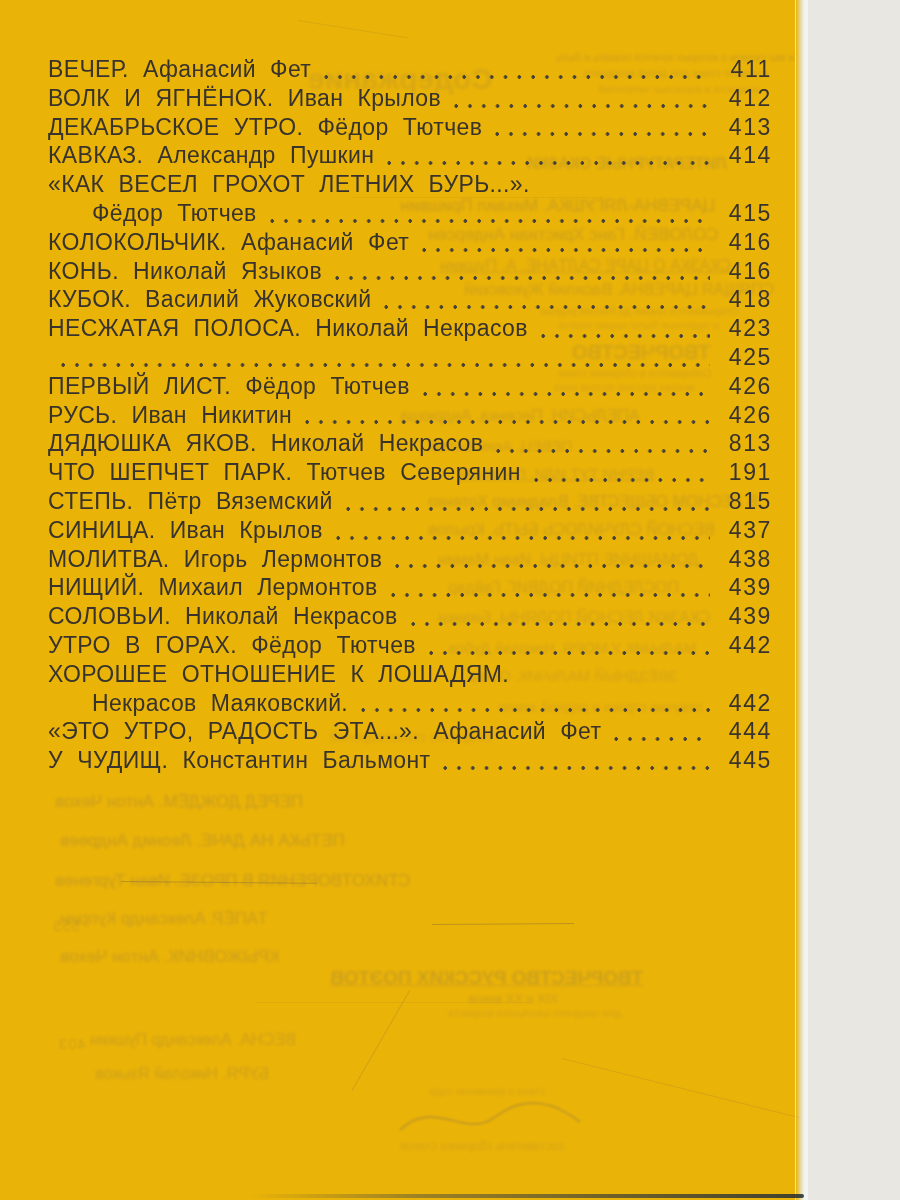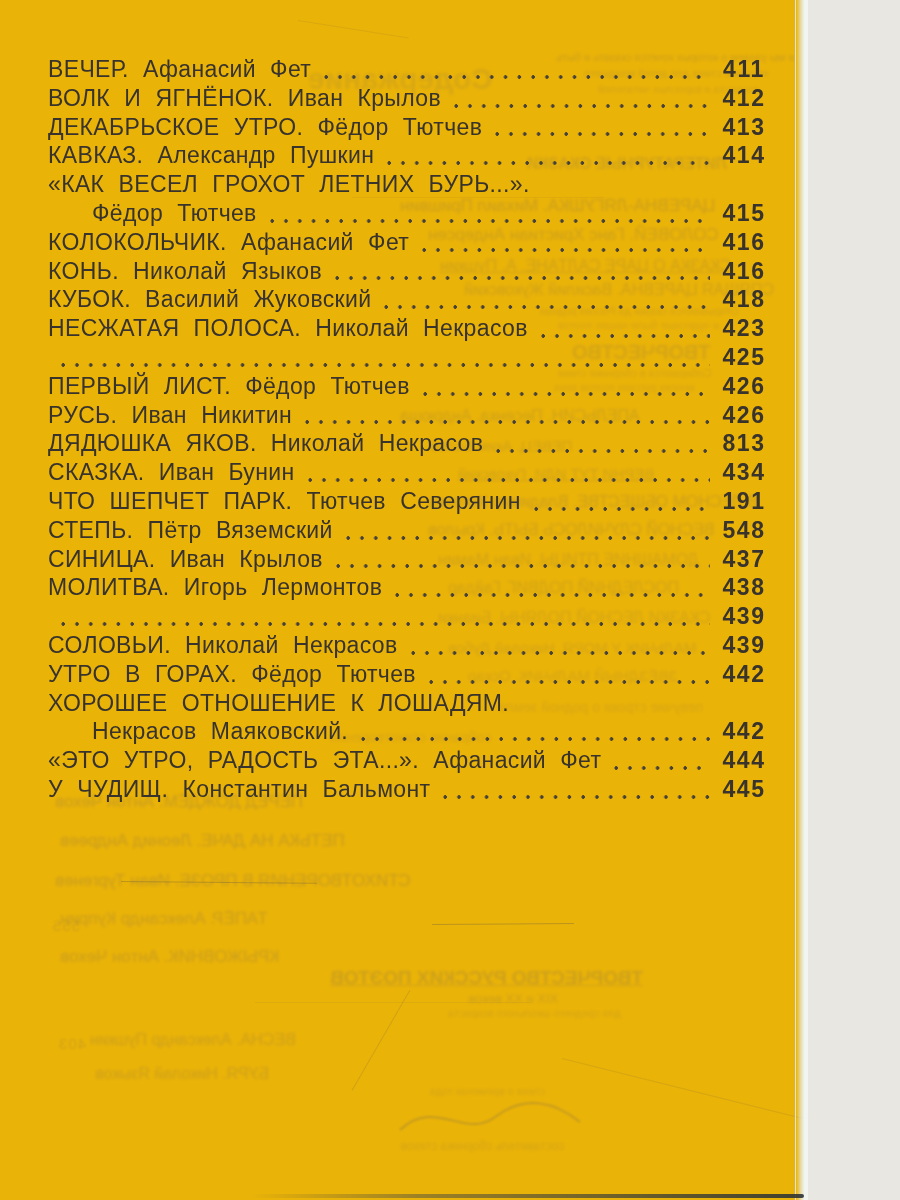--- a/index.html
+++ b/index.html
@@ -18,21 +18,21 @@
   .toc{position:absolute;left:48px;top:56px;width:724px;color:#38332c;z-index:3;}
   .row{display:flex;align-items:baseline;height:28.8px;font-size:23px;
        letter-spacing:.35px;word-spacing:7.5px;white-space:nowrap;}
   .row.indent{padding-left:44px;}
   .row .t{flex:none;}
   .row .leader{
     flex:1 1 auto;height:6px;align-self:flex-end;margin:0 6px 5px 13px;
     background-image:radial-gradient(circle at 2.2px 3px, #454039 1.55px, rgba(0,0,0,0) 2px);
     background-size:13.8px 6px;background-repeat:repeat-x;background-position:left bottom;
   }
-  .row .pg{flex:none;min-width:56px;text-align:center;letter-spacing:1.6px;font-weight:bold;}
+  .row .pg{flex:none;min-width:56px;text-align:right;letter-spacing:1.6px;}
   
   .ghosts{position:absolute;inset:0;z-index:1;}
   .ghost{position:absolute;transform:scaleX(-1);filter:blur(1.6px);
          color:#6e6356;white-space:nowrap;line-height:1;}
   .ghost.u{text-decoration:underline;}
   .ghost.num{filter:blur(1.2px);letter-spacing:1px;}
   
   .edge-right{position:absolute;top:0;right:0;width:12px;height:100%;z-index:6;
     background:linear-gradient(90deg, rgba(235,240,236,0), rgba(226,233,229,.65) 35%, #f1f5f2 70%);
     border-left:1px solid rgba(120,125,120,.14);}
@@ -175,45 +175,41 @@
         <span class="t">РУСЬ. Иван Никитин</span>
         <span class="leader"></span>
         <span class="pg">426</span>
       </div>
       <div class="row">
         <span class="t">ДЯДЮШКА ЯКОВ. Николай Некрасов</span>
         <span class="leader"></span>
         <span class="pg">813</span>
       </div>
       <div class="row">
-        <span class="t">СКАЗКА. Иван Бунин</span>
-        <span class="leader"></span>
-        <span class="pg">434</span>
-      </div>
-      <div class="row">
         <span class="t">ЧТО ШЕПЧЕТ ПАРК. Тютчев Северянин</span>
         <span class="leader"></span>
         <span class="pg">191</span>
       </div>
       <div class="row">
         <span class="t">СТЕПЬ. Пётр Вяземский</span>
         <span class="leader"></span>
-        <span class="pg">548</span>
+        <span class="pg">815</span>
       </div>
       <div class="row">
         <span class="t">СИНИЦА. Иван Крылов</span>
         <span class="leader"></span>
         <span class="pg">437</span>
       </div>
       <div class="row">
         <span class="t">МОЛИТВА. Игорь Лермонтов</span>
         <span class="leader"></span>
         <span class="pg">438</span>
       </div>
       <div class="row">
+        <span class="t">НИЩИЙ. Михаил Лермонтов</span>
         <span class="leader"></span>
         <span class="pg">439</span>
       </div>
       <div class="row">
         <span class="t">СОЛОВЬИ. Николай Некрасов</span>
         <span class="leader"></span>
         <span class="pg">439</span>
       </div>
       <div class="row">
         <span class="t">УТРО В ГОРАХ. Фёдор Тютчев</span>

